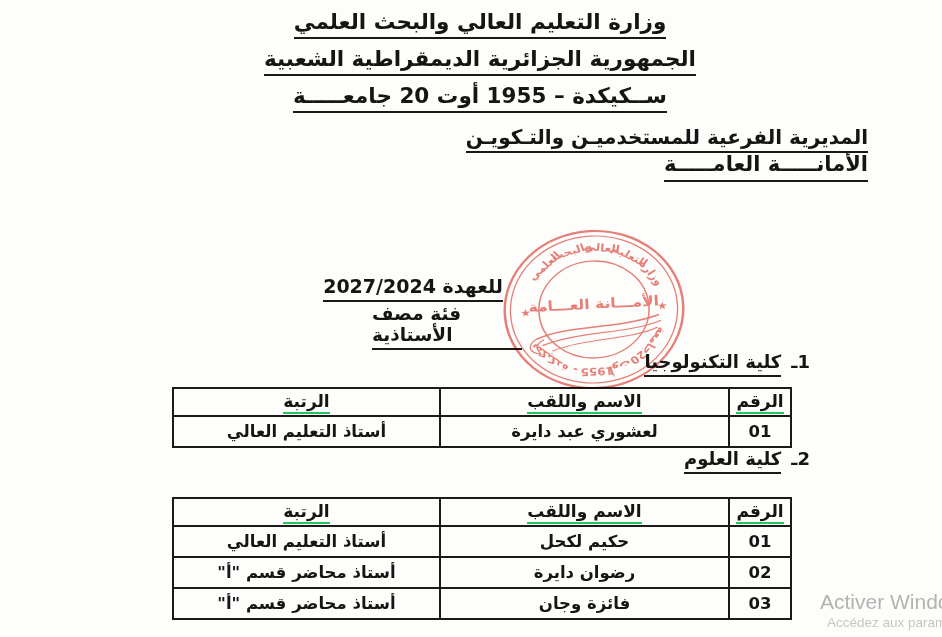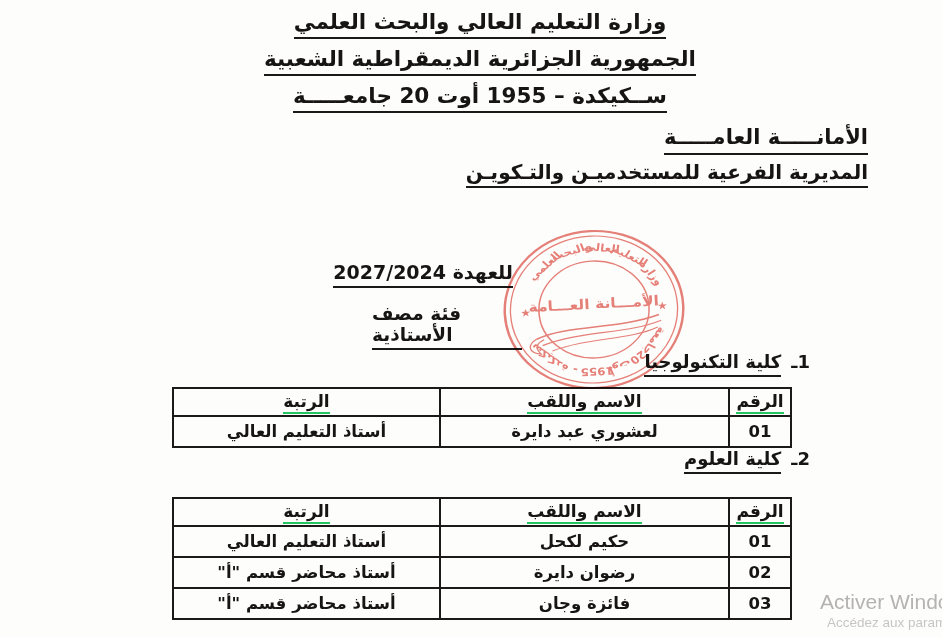--- a/index.html
+++ b/index.html
@@ -18,21 +18,21 @@
   .logo-text{position:absolute;left:4px;top:50px;width:236px;text-align:center;
              font-size:14.5px;font-weight:bold;color:#3c3936;}
   .logo-text span{background:rgba(255,255,255,.82);padding:0 2px;}
 
   .secr{position:absolute;top:126px;right:74px;text-align:right;direction:rtl;}
   .secr .l1{font-size:21px;font-weight:bold;margin-left:22px;margin-bottom:6px;}
   .secr .l2{font-size:20px;font-weight:bold;}
 
   .doc-title{position:absolute;top:211px;left:95px;width:755px;text-align:center;
              direction:rtl;font-size:20.5px;font-weight:bold;}
-  .term{position:absolute;top:261px;left:313px;width:200px;text-align:right;
+  .term{position:absolute;top:275px;left:313px;width:200px;text-align:center;
         direction:rtl;font-size:19px;font-weight:bold;}
   .cat{position:absolute;top:304px;left:372px;width:150px;text-align:left;
        direction:rtl;font-size:18.5px;font-weight:bold;}
 
   .shead{position:absolute;right:132px;direction:rtl;display:flex;gap:10px;
          font-size:18px;font-weight:bold;align-items:baseline;}
   .shead.s1{top:351px;}
   .shead.s2{top:448px;}
 
   table.t{position:absolute;left:172px;width:618px;border-collapse:collapse;
@@ -59,22 +59,22 @@
 <div class="page">
 
   <div class="hdr">
     <div class="line"><span class="u rtl">وزارة التعليم العالي والبحث العلمي</span></div>
     <div class="line"><span class="u rtl">الجمهورية الجزائرية الديمقراطية الشعبية</span></div>
     <div class="line"><span class="u ltr">جامعـــــة‎ 20 أوت‎ 1955 –‎ ســكيكدة</span></div>
   </div>
 
 
   <div class="secr">
+    <div><span class="u l2">المديرية الفرعية للمستخدميـن والتـكويـن</span></div>
     <div><span class="u l1">الأمانـــــة العامـــــة</span></div>
-    <div><span class="u l2">المديرية الفرعية للمستخدميـن والتـكويـن</span></div>
   </div>
 
   <div class="term">
     <span class="u">للعهدة 2027/2024</span>
   </div>
   <div class="cat">
     <span class="u">فئة مصف الأستاذية</span>
   </div>
 
   <div class="shead s1">

